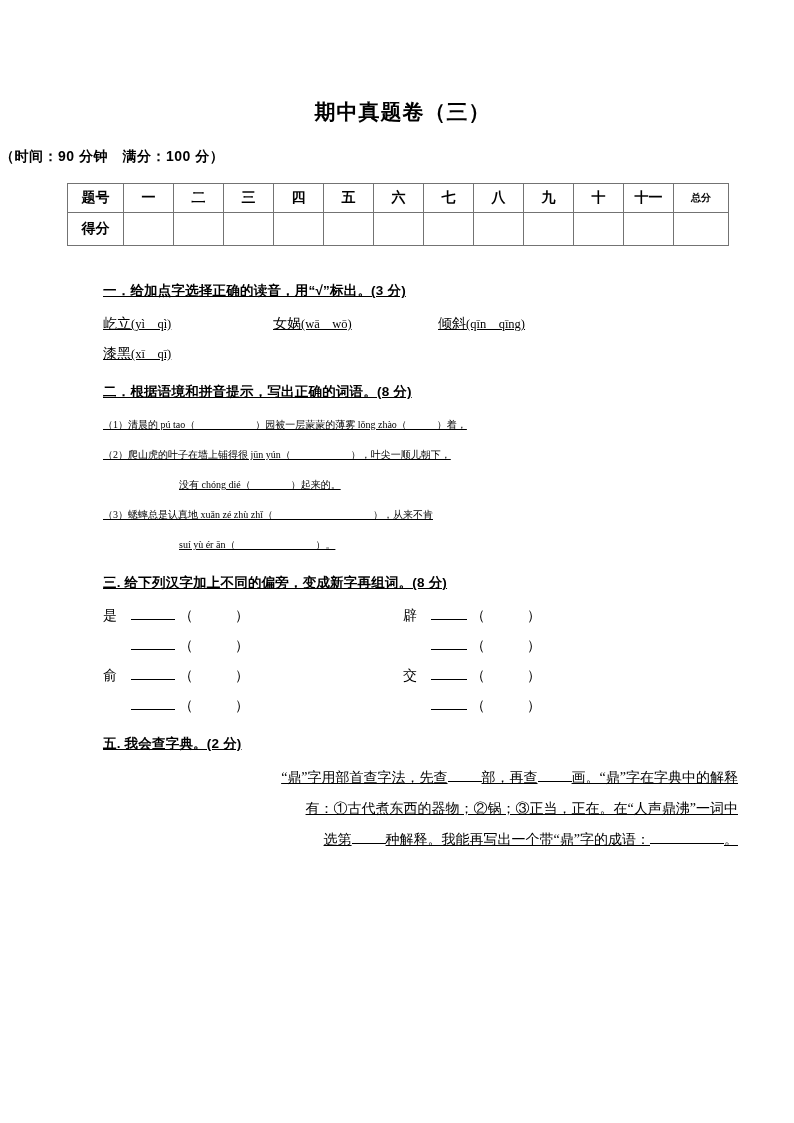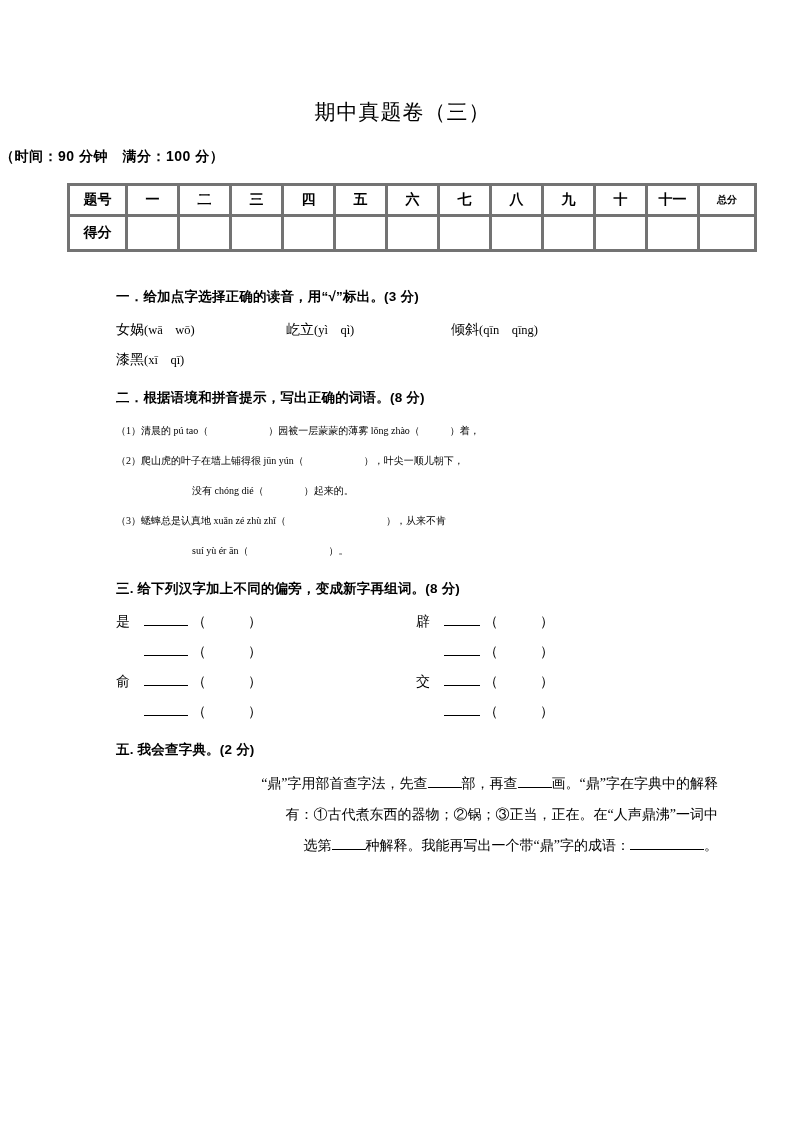--- a/index.html
+++ b/index.html
@@ -20,21 +20,21 @@
     height: 1123px;
     position: relative;
     box-sizing: border-box;
     padding: 0;
   }
 
   
   .doc-title {
     text-align: center;
     font-family: "Liberation Sans", "DejaVu Sans", sans-serif;
-    font-weight: normal;
+    font-weight: bold;
     font-size: 21px;
     letter-spacing: 1px;
     margin-top: 98px;
     margin-left: 11px;
   }
   .doc-subtitle {
     text-align: left;
     font-family: "Liberation Sans", "DejaVu Sans", sans-serif;
     font-weight: bold;
     font-size: 14px;
@@ -46,38 +46,39 @@
   .score-table-wrap {
     margin: 17px auto 0 auto;
     width: 660px;
   }
   table.score-table {
     border-collapse: collapse;
     width: 660px;
     table-layout: fixed;
   }
   table.score-table td {
-    border: 3px solid #737373;
+    border: 1px solid #737373;
     height: 28px;
     text-align: center;
     vertical-align: middle;
     font-family: Liberation Serif, serif;
     font-size: 14px;
     font-weight: bold;
     padding: 0;
   }
   table.score-table td.label-col { width: 55px; }
   table.score-table td.num-col   { width: 49px; }
   table.score-table td.total-col { width: 54px; font-size: 10px; }
   table.score-table tr.answer-row td { height: 32px; }
 
   
   .content {
-    margin: 36px 0 0 16px;
-    padding: 0 76px 0 62px;
+    margin: 36px 0 0 3px;
+    padding: 0 56px 0 62px;
+    text-decoration: underline;
   }
   .section {
     margin-bottom: 4px;
   }
   .q-head {
     font-family: "Liberation Sans", "DejaVu Sans", sans-serif;
     font-weight: bold;
     font-size: 13.5px;
     margin: 0 0 9px 38px;
     letter-spacing: 0.2px;
@@ -202,22 +203,22 @@
         </tr>
       </tbody>
     </table>
   </div>
 
   <div class="content">
 
     <div class="section">
       <div class="q-head">一．给加点字选择正确的读音，用“√”标出。(3 分)</div>
       <div class="s1-grid">
+        <div class="s1-cell"><span>屹立</span><span class="py">(yì qì)</span></div>
         <div class="s1-cell"><span>女娲</span><span class="py">(wā wō)</span></div>
-        <div class="s1-cell"><span>屹立</span><span class="py">(yì qì)</span></div>
         <div class="s1-cell"><span>倾斜</span><span class="py">(qīn qīng)</span></div>
         <div class="s1-cell"><span>漆黑</span><span class="py">(xī qī)</span></div>
       </div>
     </div>
 
     <div class="section" style="margin-top:14px;">
       <div class="q-head">二．根据语境和拼音提示，写出正确的词语。(8 分)</div>
       <div class="q-body">
         <span class="row">（1）清晨的 pú tao（　　　　　　）园被一层蒙蒙的薄雾 lǒng zhào（　　　）着，</span>
         <span class="row">（2）爬山虎的叶子在墙上铺得很 jūn yún（　　　　　　），叶尖一顺儿朝下，</span>

